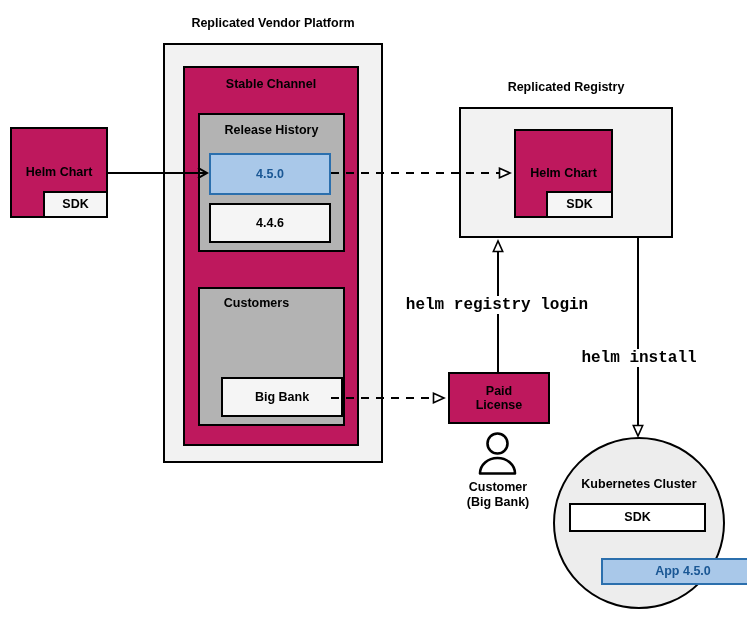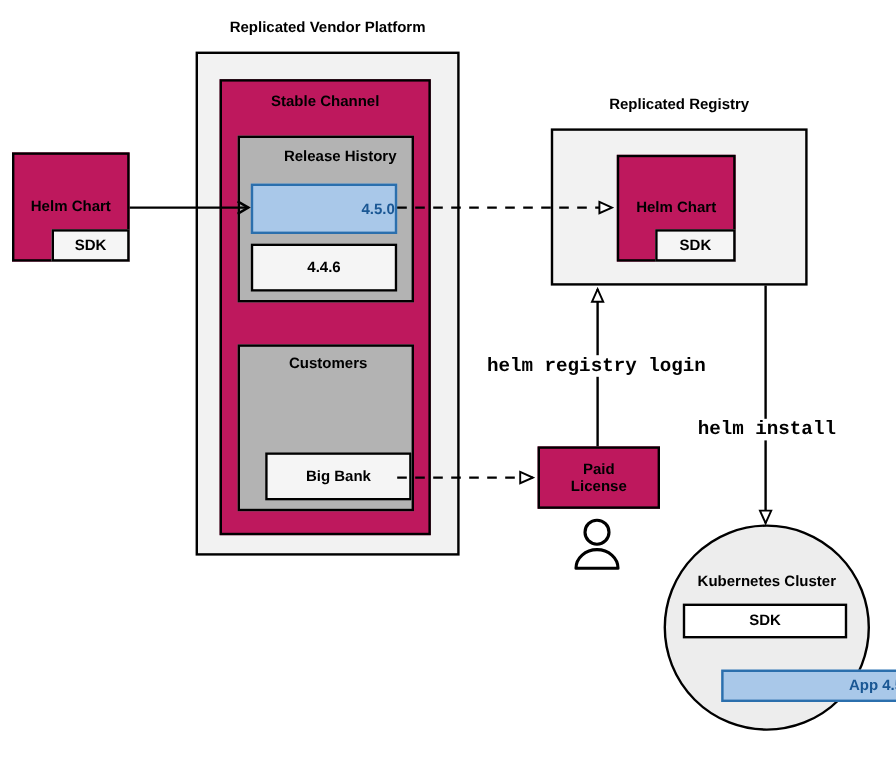--- a/index.html
+++ b/index.html
@@ -23,21 +23,21 @@
     font-size: 12.5px;
     color: #000000;
     line-height: 1.15;
   }
   .fill-light   { background: #f2f2f2; }
   .fill-medium  { background: #be185d; }
   .fill-dark    { background: #b3b3b3; }
   .fill-pale    { background: #f5f5f5; }
   .fill-white   { background: #ffffff; }
   .fill-circle  { background: #ededed; }
-  .fill-blue    { background: #a9c8e9; border-color: #2b6fad; color: #1a5794; justify-content: flex-end; }
+  .fill-blue    { background: #a9c8e9; border-color: #2b6fad; color: #1a5794; }
   .group-title {
     position: absolute;
     font-weight: bold;
     font-size: 12.5px;
     text-align: center;
     color: #000000;
   }
   .inner-title {
     position: absolute;
     font-weight: bold;
@@ -85,31 +85,31 @@
 <div class="canvas">
 
   <div class="group-title" style="left:143px; top:16px; width:260px;">Replicated Vendor Platform</div>
 
   <div class="box fill-light" style="left:163px; top:43px; width:220px; height:420px;"></div>
 
   <div class="box fill-medium" style="left:183px; top:66px; width:176px; height:380px;"></div>
   <div class="inner-title" style="left:183px; top:77px; width:176px;">Stable Channel</div>
 
   <div class="box fill-dark" style="left:198px; top:113px; width:147px; height:139px;"></div>
-  <div class="inner-title" style="left:198px; top:123px; width:147px;padding-left:12px;">Release History</div>
+  <div class="inner-title" style="left:198px; top:123px; width:147px;">Release History</div>
 
   <div class="box fill-blue" style="left:209px; top:153px; width:122px; height:42px;">
     <span>4.5.0</span>
   </div>
   <div class="box fill-pale" style="left:209px; top:203px; width:122px; height:40px;">
     <span>4.4.6</span>
   </div>
 
   <div class="box fill-dark" style="left:198px; top:287px; width:147px; height:139px;"></div>
-  <div class="inner-title" style="left:200px; top:296px; width:147px;">Customers</div>
+  <div class="inner-title" style="left:183px; top:296px; width:147px;">Customers</div>
 
   <div class="box fill-pale" style="left:209px; top:377px; width:122px; height:40px;margin-left:12px;">
     <span>Big Bank</span>
   </div>
 
   <div class="box fill-medium" style="left:10px; top:127px; width:98px; height:91px;">
     <span>Helm Chart</span>
   </div>
   <div class="box fill-pale" style="left:43px; top:191px; width:65px; height:27px;">
     <span>SDK</span>
@@ -123,20 +123,22 @@
   </div>
   <div class="box fill-pale" style="left:546px; top:191px; width:67px; height:27px;">
     <span>SDK</span>
   </div>
 
   <div class="box fill-medium" style="left:448px; top:372px; width:102px; height:52px;">
     <span class="pre">Paid
 License</span>
   </div>
 
+  <div class="caption pre" style="left:438px; top:480px; width:120px;">Customer
+(Big Bank)</div>
 
   <div class="circle fill-circle" style="left:553px; top:437px; width:172px; height:172px;"></div>
   <div class="inner-title" style="left:553px; top:477px; width:172px;">Kubernetes Cluster</div>
   <div class="box fill-white" style="left:569px; top:503px; width:137px; height:29px;">
     <span>SDK</span>
   </div>
   <div class="box fill-blue" style="left:569px; top:558px; width:164px; height:27px;margin-left:32px;">
     <span>App 4.5.0</span>
   </div>
 

